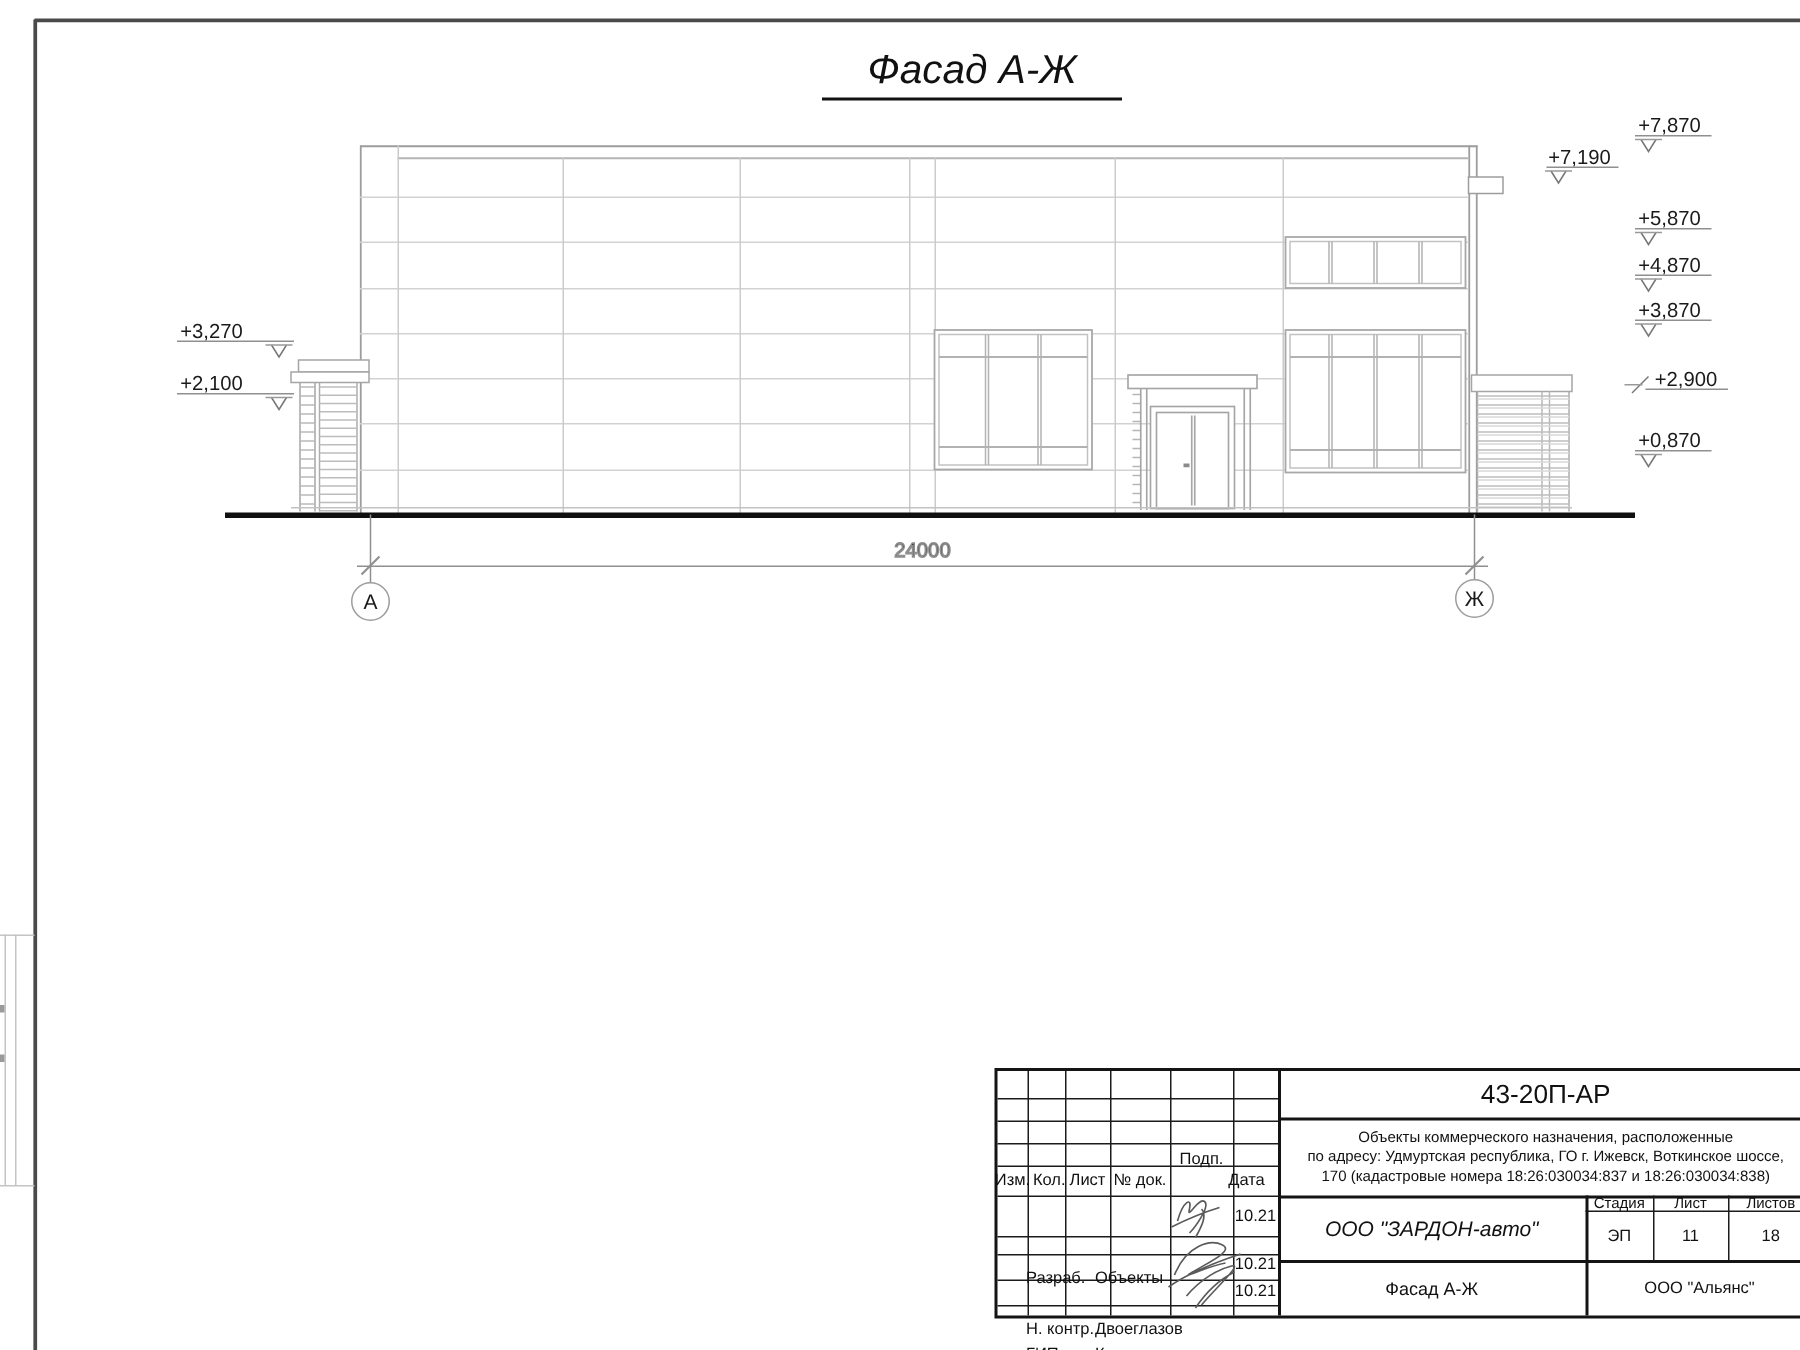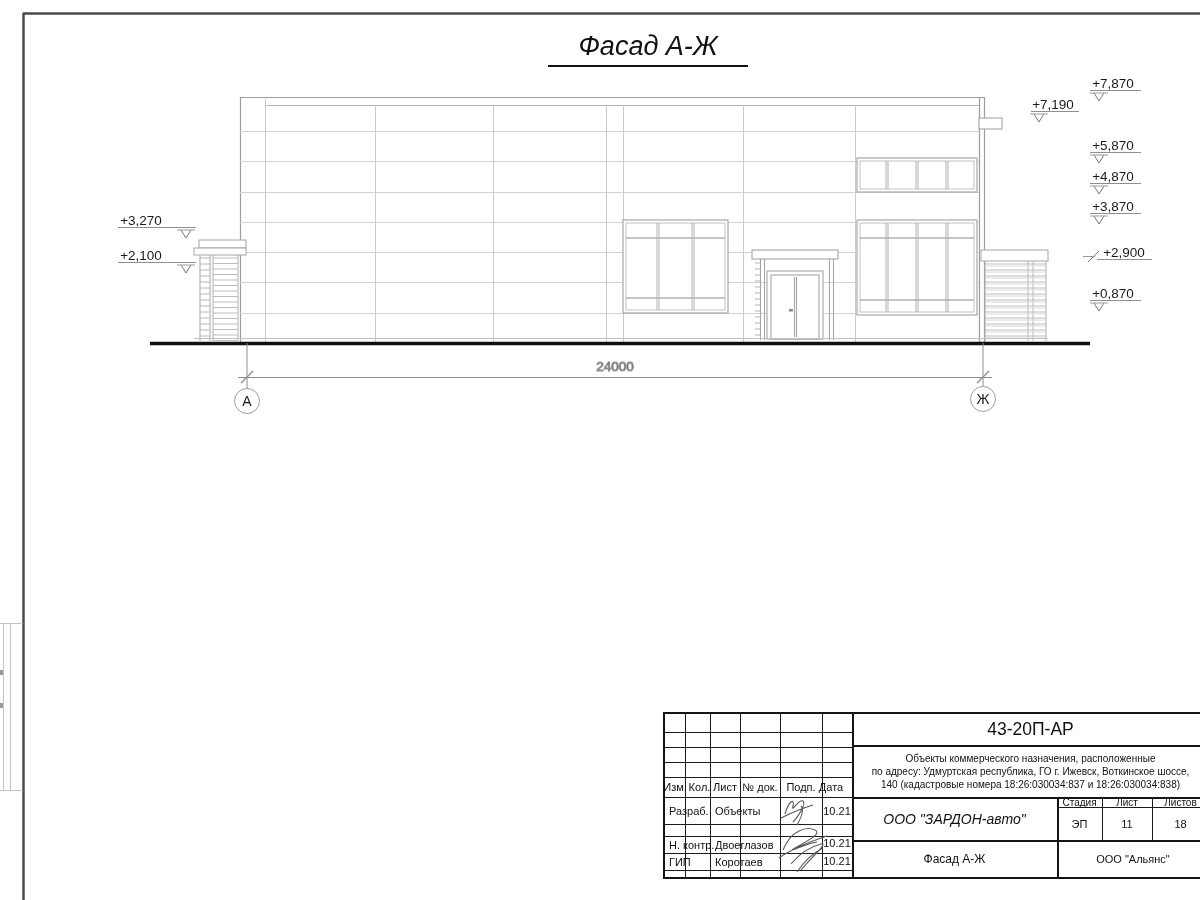--- a/index.html
+++ b/index.html
@@ -12,21 +12,21 @@
     font-size:27px;font-style:italic;color:#111;border-bottom:2px solid #111;padding-bottom:3px;}
   
   #title-block{position:absolute;left:663px;top:712px;width:548px;height:167px;
     border:2px solid #141414;box-sizing:border-box;background:#fff;color:#111;}
   .tb-h{position:absolute;background:#1b1b1b;height:1px;}
   .tb-h2{position:absolute;background:#141414;height:2px;}
   .tb-v{position:absolute;background:#1b1b1b;width:1px;}
   .tb-v2{position:absolute;background:#141414;width:2px;}
   .tb-cell{position:absolute;display:flex;align-items:center;justify-content:center;
     text-align:center;overflow:visible;white-space:nowrap;}
-  .tb-left{justify-content:flex-start;padding-left:4px;}
+  .tb-left{justify-content:flex-start;padding-left:19px;margin-top:41px;}
   .f11{font-size:11px;} .f10{font-size:10px;} .f12{font-size:12px;}
   .f15{font-size:11px;} .f17{font-size:17.5px;}
   .ital{font-style:italic;}
   #tb-desc{flex-direction:column;font-size:10px;line-height:13px;}
   #sig-svg{position:absolute;left:106px;top:78px;width:66px;height:88px;overflow:visible;}
 </style>
 </head>
 <body>
 
 <svg id="drawing-layer" width="1200" height="900" viewBox="0 0 1200 900">
@@ -304,21 +304,21 @@
   <div class="tb-h" style="left:392px;top:93px;width:152px"></div>
   <div class="tb-h2" style="left:187px;top:126px;width:357px"></div>
   <div class="tb-v2" style="left:392px;top:83px;height:80px"></div>
   <div class="tb-v" style="left:437px;top:83px;height:43px"></div>
   <div class="tb-v" style="left:487px;top:83px;height:43px"></div>
 
   <div class="tb-cell f11" style="left:0;top:63px;width:20px;height:20px">Изм.</div>
   <div class="tb-cell f11" style="left:22px;top:63px;width:25px;height:20px">Кол.</div>
   <div class="tb-cell f11" style="left:45px;top:63px;width:30px;height:20px">Лист</div>
   <div class="tb-cell f11" style="left:75px;top:63px;width:40px;height:20px">№ док.</div>
-  <div class="tb-cell f11" style="left:115px;top:63px;width:42px;height:20px">Подп.</div>
+  <div class="tb-cell f11" style="left:115px;top:49px;width:42px;height:20px">Подп.</div>
   <div class="tb-cell f11" style="left:157px;top:63px;width:18px;height:20px">Дата</div>
 
   <div class="tb-cell tb-left f11" style="left:0;top:83px;width:45px;height:27px">Разраб.</div>
   <div class="tb-cell tb-left f11" style="left:46px;top:83px;width:69px;height:27px">Объекты</div>
   <div class="tb-cell f11" style="left:157px;top:83px;width:30px;height:27px">10.21</div>
 
   <div class="tb-cell tb-left f11" style="left:0;top:122px;width:45px;height:17px">Н. контр.</div>
   <div class="tb-cell tb-left f11" style="left:46px;top:122px;width:69px;height:17px">Двоеглазов</div>
   <div class="tb-cell f11" style="left:157px;top:120px;width:30px;height:17px">10.21</div>
 
@@ -331,21 +331,21 @@
       <path d="M14,22 C18,8 24,6 22,14 C20,22 28,6 32,9 C36,12 26,26 22,30 M10,26 C20,21 32,16 42,13 M30,14 C34,18 30,26 26,33"></path>
       <path d="M12,58 C20,38 36,34 44,38 C52,42 34,50 24,56 C14,62 34,52 46,50 M8,66 C22,56 44,48 56,44 M20,72 C30,60 42,54 50,52 C58,50 40,66 30,78 M26,80 C34,68 44,60 52,56"></path>
     </g>
   </svg>
 
   <div class="tb-cell f17" style="left:187px;top:0;width:357px;height:31px">43-20П-АР</div>
 
   <div class="tb-cell" id="tb-desc" style="left:187px;top:31px;width:357px;height:52px">
     <div>Объекты коммерческого назначения, расположенные</div>
     <div>по адресу: Удмуртская республика, ГО г. Ижевск, Воткинское шоссе,</div>
-    <div>140 (кадастровые номера 18:26:030034:837 и 18:26:030034:838)</div>
+    <div>170 (кадастровые номера 18:26:030034:837 и 18:26:030034:838)</div>
   </div>
 
   <div class="tb-cell f12 ital" style="left:187px;top:83px;width:205px;height:43px;font-size:14px">ООО "ЗАРДОН-авто"</div>
   <div class="tb-cell f10" style="left:392px;top:83px;width:45px;height:10px">Стадия</div>
   <div class="tb-cell f10" style="left:437px;top:83px;width:50px;height:10px">Лист</div>
   <div class="tb-cell f10" style="left:487px;top:83px;width:57px;height:10px">Листов</div>
   <div class="tb-cell f15" style="left:392px;top:93px;width:45px;height:33px">ЭП</div>
   <div class="tb-cell f15" style="left:437px;top:93px;width:50px;height:33px">11</div>
   <div class="tb-cell f15" style="left:487px;top:93px;width:57px;height:33px">18</div>
 

